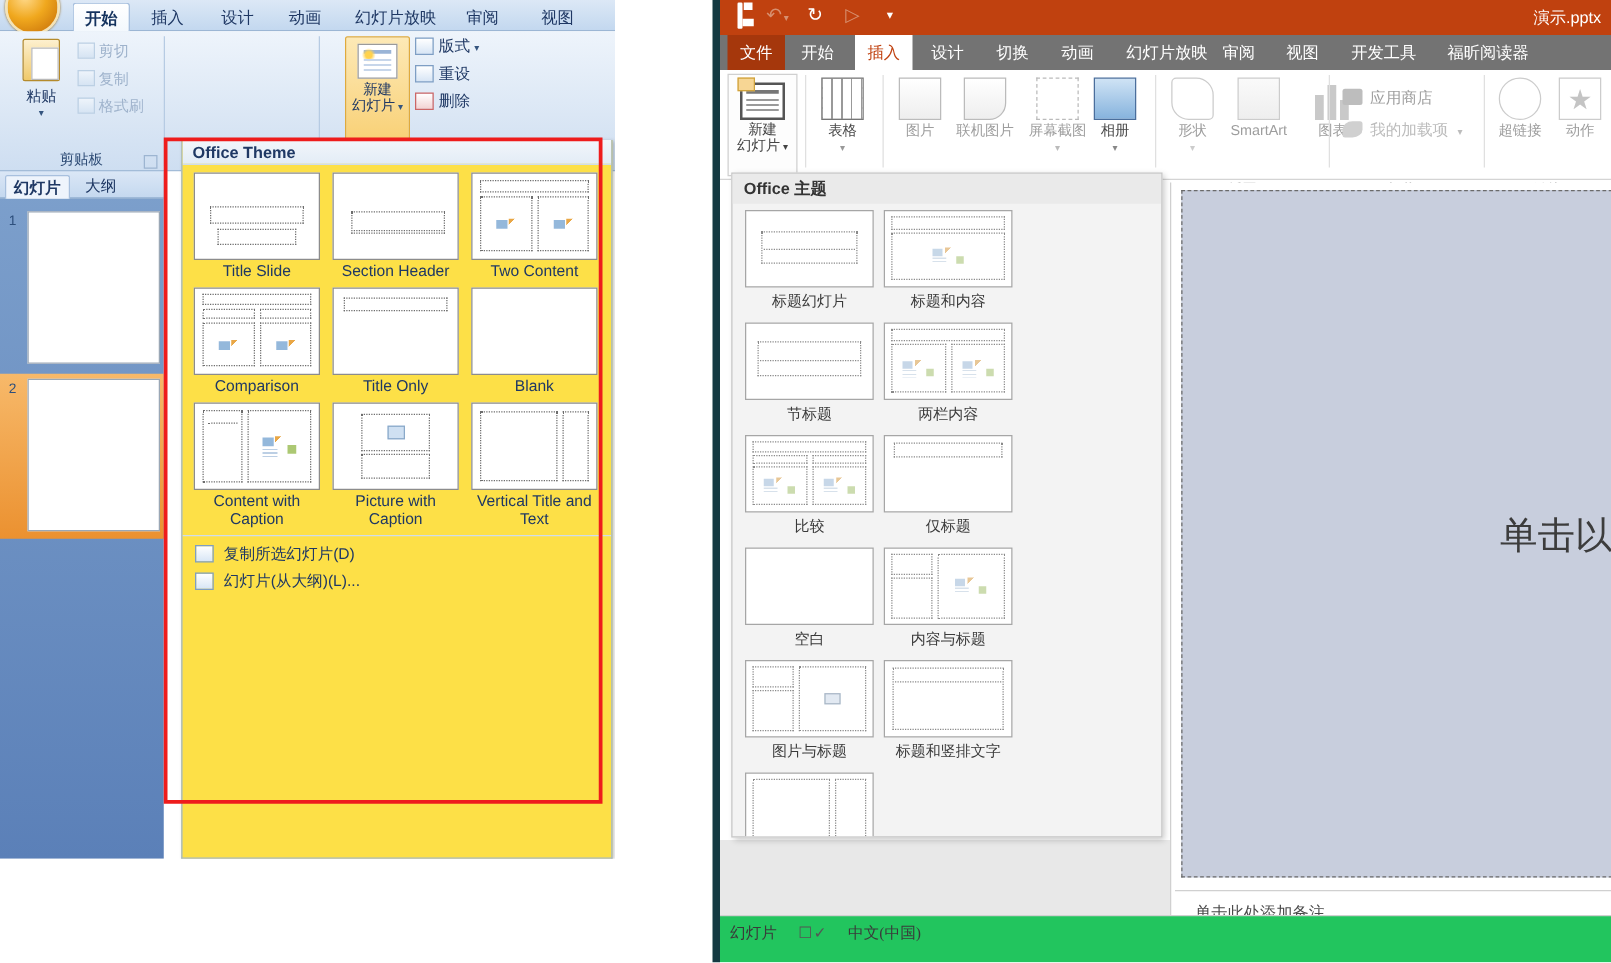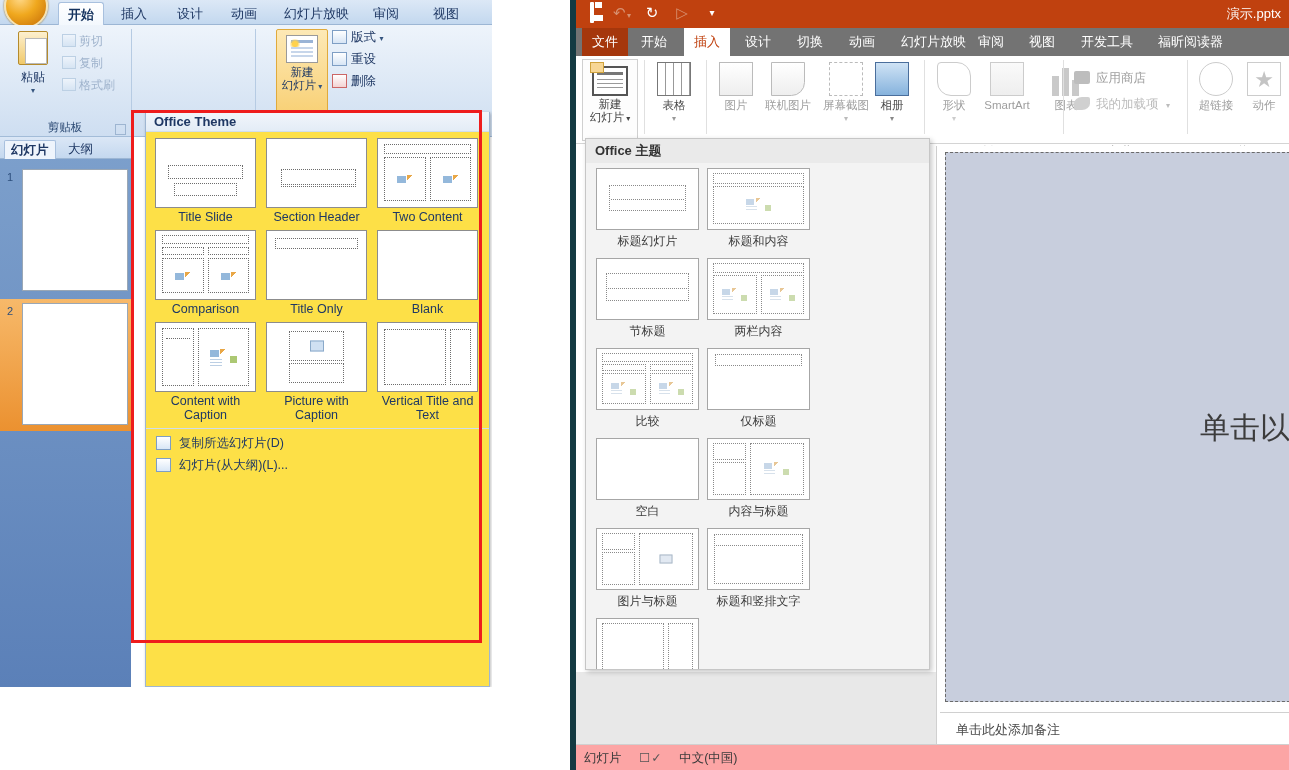--- a/index.html
+++ b/index.html
@@ -284,23 +284,23 @@
   .p13-notes {
     position: absolute; left: 364px; top: 712px; width: 355px; height: 32px;
     border-top: 1px solid #d0d0d0; font-size: 13px; color: #4a4a4a;
     padding: 8px 0 0 16px;
   }
   .p13-leftfill {
     position: absolute; left: 0; top: 672px; width: 360px; height: 72px; background: #e8e8e8;
   }
   .p13-vline { position: absolute; left: 360px; top: 146px; width: 1px; height: 598px; background: #d0d0d0; }
   .p13-status {
-    position: absolute; left: 0; bottom: 0; width: 713px; height: 26px;
-    background: #fca5a5; border-top: 1px solid #d0d0d0;
-    font-size: 12.5px; color: #3a3a3a; line-height: 26px; padding-left: 8px;
+    position: absolute; left: 0; bottom: 0; width: 713px; height: 38px;
+    background: #22c55e; border-top: 1px solid #d0d0d0;
+    font-size: 12.5px; color: #3a3a3a; line-height: 26px; padding-left: 8px; font-family: Liberation Serif, serif;
   }
   .p13-status span { margin-right: 14px; }
 </style>
 </head>
 <body>
 
 <div class="root">
 
   <div class="ppt2007">
 

